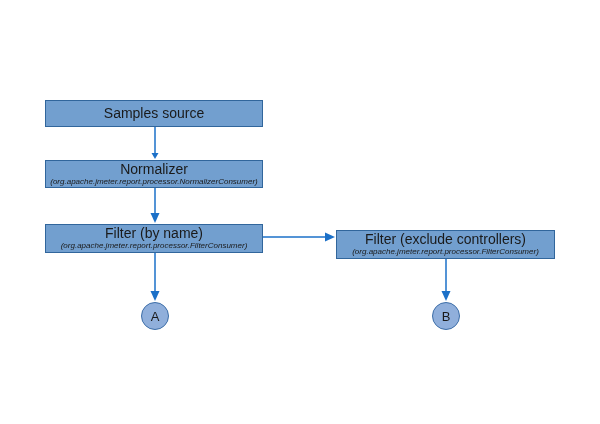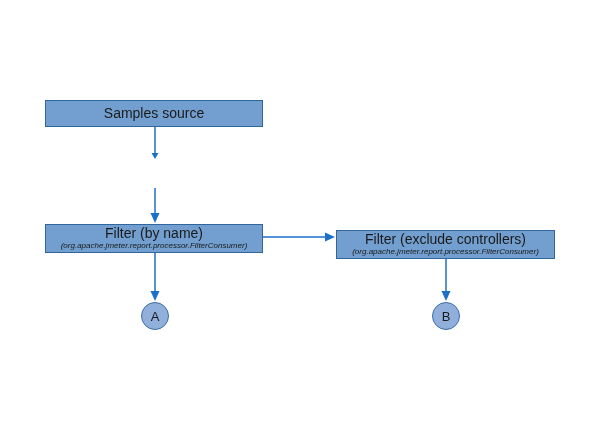--- a/index.html
+++ b/index.html
@@ -89,20 +89,24 @@
     <g>
       <line x1="446" y1="252" x2="446" y2="292"></line>
       <polygon points="441.5,291 450.5,291 446,301"></polygon>
     </g>
   </svg>
 
   <div class="node" style="left:45px; top:100px; width:218px; height:27px;">
     <div class="node-label">Samples source</div>
   </div>
 
+  <div class="node" style="left:45px; top:160px; width:218px; height:28px;">
+    <div class="node-label">Normalizer</div>
+    <div class="node-sublabel">(org.apache.jmeter.report.processor.NormalizerConsumer)</div>
+  </div>
 
   <div class="node" style="left:45px; top:224px; width:218px; height:29px;">
     <div class="node-label">Filter (by name)</div>
     <div class="node-sublabel">(org.apache.jmeter.report.processor.FilterConsumer)</div>
   </div>
 
   <div class="node" style="left:336px; top:230px; width:219px; height:29px;">
     <div class="node-label">Filter (exclude controllers)</div>
     <div class="node-sublabel">(org.apache.jmeter.report.processor.FilterConsumer)</div>
   </div>

